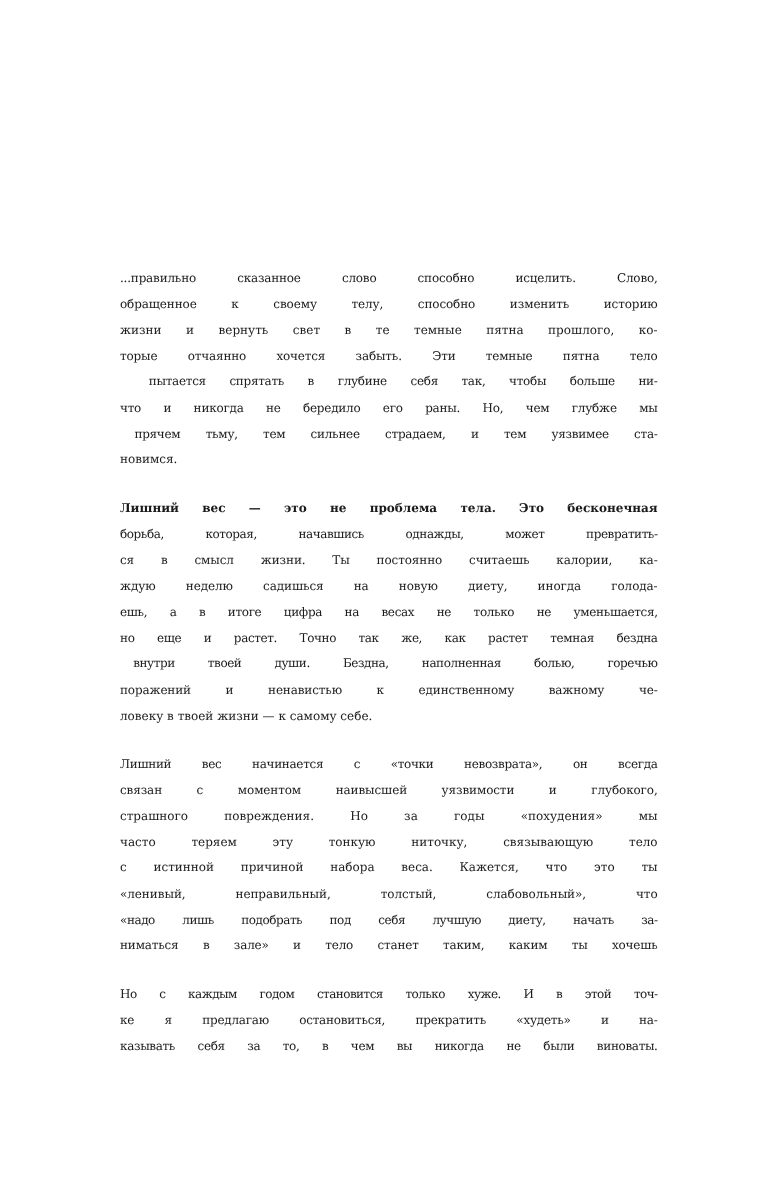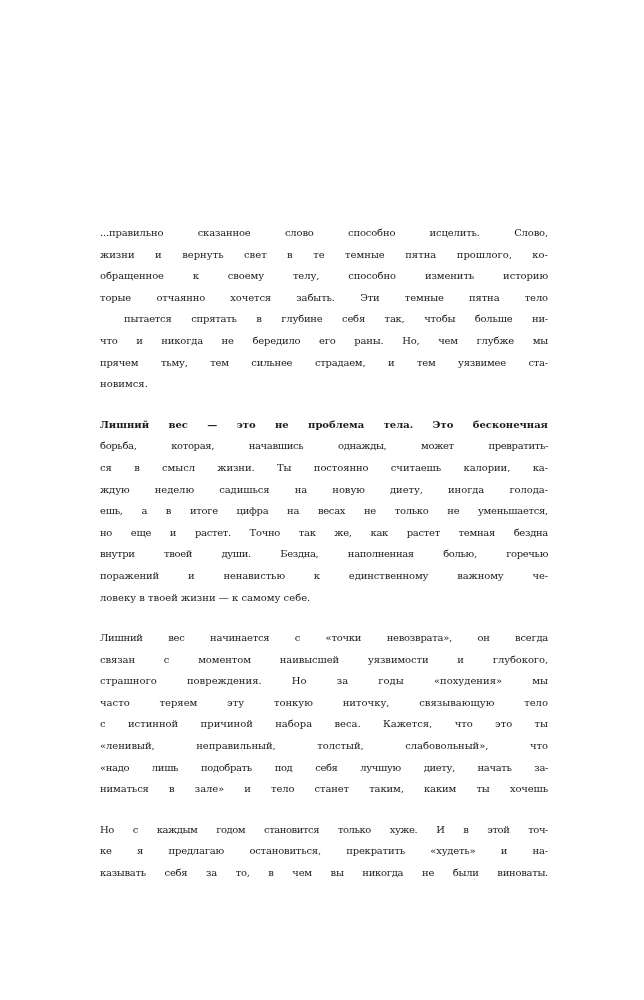--- a/index.html
+++ b/index.html
@@ -24,36 +24,36 @@
     overflow: visible;
   }
   .line.last { text-align-last: left; }
 </style>
 </head>
 <body>
 
 <div class="page">
   <div class="para">
     <span class="line" style="white-space: nowrap; letter-spacing: -0.166667px;">...правильно сказанное слово способно исцелить. Слово,</span>
+    <span class="line" style="white-space: nowrap; letter-spacing: -0.0980392px;">обращенное к своему телу, способно изменить историю</span>
     <span class="line" style="white-space: nowrap;">жизни и вернуть свет в те темные пятна прошлого, ко-</span>
-    <span class="line" style="white-space: nowrap; letter-spacing: -0.0980392px;">обращенное к своему телу, способно изменить историю</span>
     <span class="line" style="white-space: nowrap; letter-spacing: -0.134615px;">торые отчаянно хочется забыть. Эти темные пятна тело</span>
     <span class="line" style="white-space: nowrap; letter-spacing: -0.240741px; margin-left: 24px;">пытается спрятать в глубине себя так, чтобы больше ни-</span>
     <span class="line" style="white-space: nowrap; letter-spacing: -0.188679px;">что и никогда не бередило его раны. Но, чем глубже мы</span>
-    <span class="line" style="white-space: nowrap; letter-spacing: -0.222222px;">прячем тьму, тем сильнее страдаем, и тем уязвимее ста-</span>
+    <span class="line" style="white-space: nowrap; letter-spacing: -0.222222px; margin-left: 12px;">прячем тьму, тем сильнее страдаем, и тем уязвимее ста-</span>
     <span class="line last" style="white-space: nowrap;">новимся.</span>
   </div>
   <div class="para">
     <span class="line" style="white-space: nowrap; font-weight: bold;">Лишний вес — это не проблема тела. Это бесконечная</span>
     <span class="line" style="white-space: nowrap; letter-spacing: -0.358491px;">борьба, которая, начавшись однажды, может превратить-</span>
     <span class="line" style="white-space: nowrap; letter-spacing: -0.0961538px;">ся в смысл жизни. Ты постоянно считаешь калории, ка-</span>
     <span class="line" style="white-space: nowrap; letter-spacing: -0.0784314px;">ждую неделю садишься на новую диету, иногда голода-</span>
     <span class="line" style="white-space: nowrap; letter-spacing: -0.290909px;">ешь, а в итоге цифра на весах не только не уменьшается,</span>
     <span class="line" style="white-space: nowrap; letter-spacing: -0.309091px;">но еще и растет. Точно так же, как растет темная бездна</span>
-    <span class="line" style="white-space: nowrap; letter-spacing: -0.358491px;">внутри твоей души. Бездна, наполненная болью, горечью</span>
+    <span class="line" style="white-space: nowrap; letter-spacing: -0.358491px; margin-left: 11px;">внутри твоей души. Бездна, наполненная болью, горечью</span>
     <span class="line" style="white-space: nowrap; letter-spacing: -0.12px;">поражений и ненавистью к единственному важному че-</span>
     <span class="line last" style="white-space: nowrap;">ловеку в твоей жизни — к самому себе.</span>
   </div>
   <div class="para">
     <span class="line" style="white-space: nowrap; letter-spacing: -0.264151px;">Лишний вес начинается с «точки невозврата», он всегда</span>
     <span class="line" style="white-space: nowrap; letter-spacing: -0.0980392px;">связан с моментом наивысшей уязвимости и глубокого,</span>
     <span class="line" style="white-space: nowrap;">страшного повреждения. Но за годы «похудения» мы</span>
     <span class="line" style="white-space: nowrap;">часто теряем эту тонкую ниточку, связывающую тело</span>
     <span class="line" style="white-space: nowrap; letter-spacing: -0.0192308px;">с истинной причиной набора веса. Кажется, что это ты</span>
     <span class="line" style="white-space: nowrap; letter-spacing: -0.0588235px;">«ленивый, неправильный, толстый, слабовольный», что</span>

